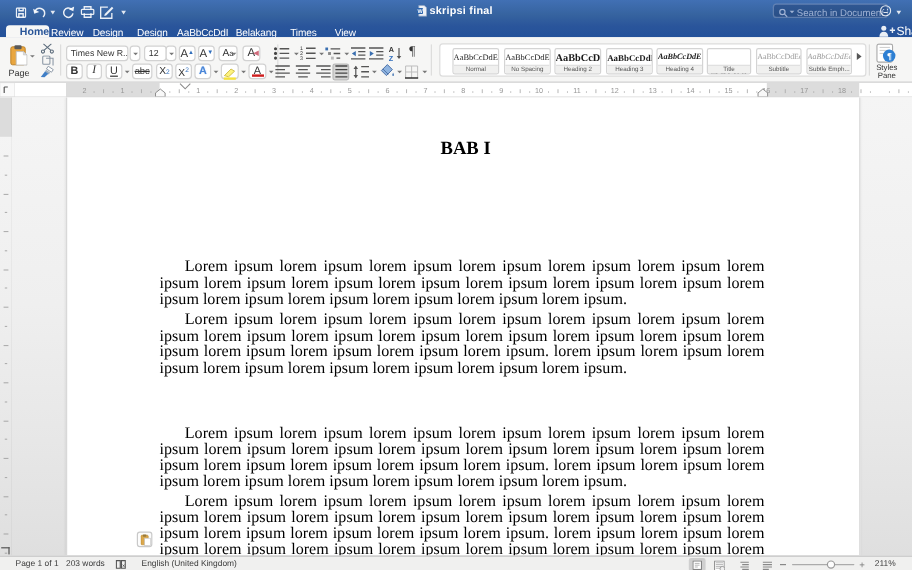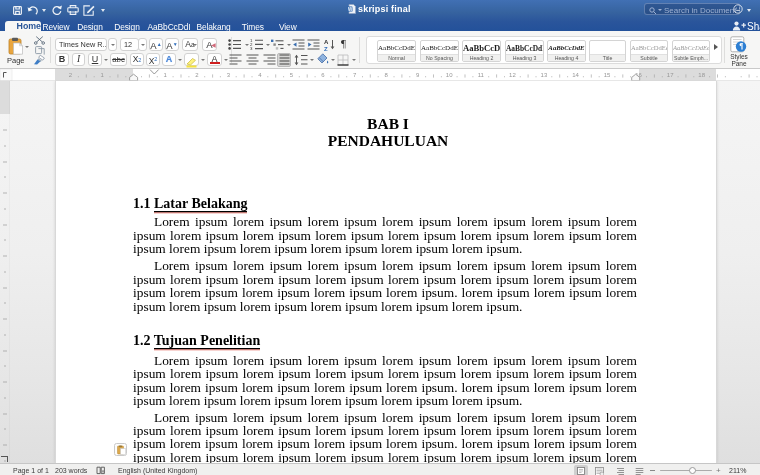--- a/index.html
+++ b/index.html
@@ -396,34 +396,31 @@
         <line x1="3" y1="301" x2="7" y2="301"></line>
           <line x1="4" y1="317" x2="6" y2="317"></line>
         <line x1="3" y1="333" x2="7" y2="333"></line>
           <line x1="4" y1="348" x2="6" y2="348"></line>
         <line x1="3" y1="364" x2="7" y2="364"></line>
           <line x1="4" y1="380" x2="6" y2="380"></line>
       </g>
       <rect x="9.4" y="0" width="0.6" height="382" fill="rgba(0,0,0,0.05)"></rect>
     </svg>
     <div class="dhead" style="top:36.2px;left:136px;width:504px;text-align:center;text-align-last:center;font-size:15.5px">BAB I</div>
-    <div class="dhead" style="top:53.4px;left:136px;width:504px;text-align:center;text-align-last:center;font-size:15.5px">PENDAHULUAN</div>
-    <div class="dhead" style="top:115.9px">1.1 <span class="uln">Latar Belakang</span></div>
     <div style="position:absolute;left:0;top:134.4px;width:760px">
       <div class="dline" style="position:static;margin-left:133px;text-indent:21px">Lorem ipsum lorem ipsum lorem ipsum lorem ipsum lorem ipsum lorem ipsum lorem</div>
       <div class="dline" style="position:static;margin-left:133px">ipsum lorem ipsum lorem ipsum lorem ipsum lorem ipsum lorem ipsum lorem ipsum lorem</div>
       <div class="dline dlast" style="position:static;margin-left:133px">ipsum lorem ipsum lorem ipsum lorem ipsum lorem ipsum lorem ipsum.</div>
     </div>
     <div style="position:absolute;left:0;top:178.3px;width:760px">
       <div class="dline" style="position:static;margin-left:133px;text-indent:21px">Lorem ipsum lorem ipsum lorem ipsum lorem ipsum lorem ipsum lorem ipsum lorem</div>
       <div class="dline" style="position:static;margin-left:133px">ipsum lorem ipsum lorem ipsum lorem ipsum lorem ipsum lorem ipsum lorem ipsum lorem</div>
       <div class="dline" style="position:static;margin-left:133px">ipsum lorem ipsum lorem ipsum lorem ipsum lorem ipsum. lorem ipsum lorem ipsum lorem</div>
       <div class="dline dlast" style="position:static;margin-left:133px">ipsum lorem ipsum lorem ipsum lorem ipsum lorem ipsum lorem ipsum.</div>
     </div>
-    <div class="dhead" style="top:253.1px">1.2 <span class="uln">Tujuan Penelitian</span></div>
     <div style="position:absolute;left:0;top:272.8px;width:760px">
       <div class="dline" style="position:static;margin-left:133px;text-indent:21px">Lorem ipsum lorem ipsum lorem ipsum lorem ipsum lorem ipsum lorem ipsum lorem</div>
       <div class="dline" style="position:static;margin-left:133px">ipsum lorem ipsum lorem ipsum lorem ipsum lorem ipsum lorem ipsum lorem ipsum lorem</div>
       <div class="dline" style="position:static;margin-left:133px">ipsum lorem ipsum lorem ipsum lorem ipsum lorem ipsum. lorem ipsum lorem ipsum lorem</div>
       <div class="dline dlast" style="position:static;margin-left:133px">ipsum lorem ipsum lorem ipsum lorem ipsum lorem ipsum lorem ipsum.</div>
     </div>
     <div style="position:absolute;left:0;top:329.5px;width:760px">
       <div class="dline" style="position:static;margin-left:133px;text-indent:21px">Lorem ipsum lorem ipsum lorem ipsum lorem ipsum lorem ipsum lorem ipsum lorem</div>
       <div class="dline" style="position:static;margin-left:133px">ipsum lorem ipsum lorem ipsum lorem ipsum lorem ipsum lorem ipsum lorem ipsum lorem</div>
       <div class="dline" style="position:static;margin-left:133px">ipsum lorem ipsum lorem ipsum lorem ipsum lorem ipsum. lorem ipsum lorem ipsum lorem</div>

